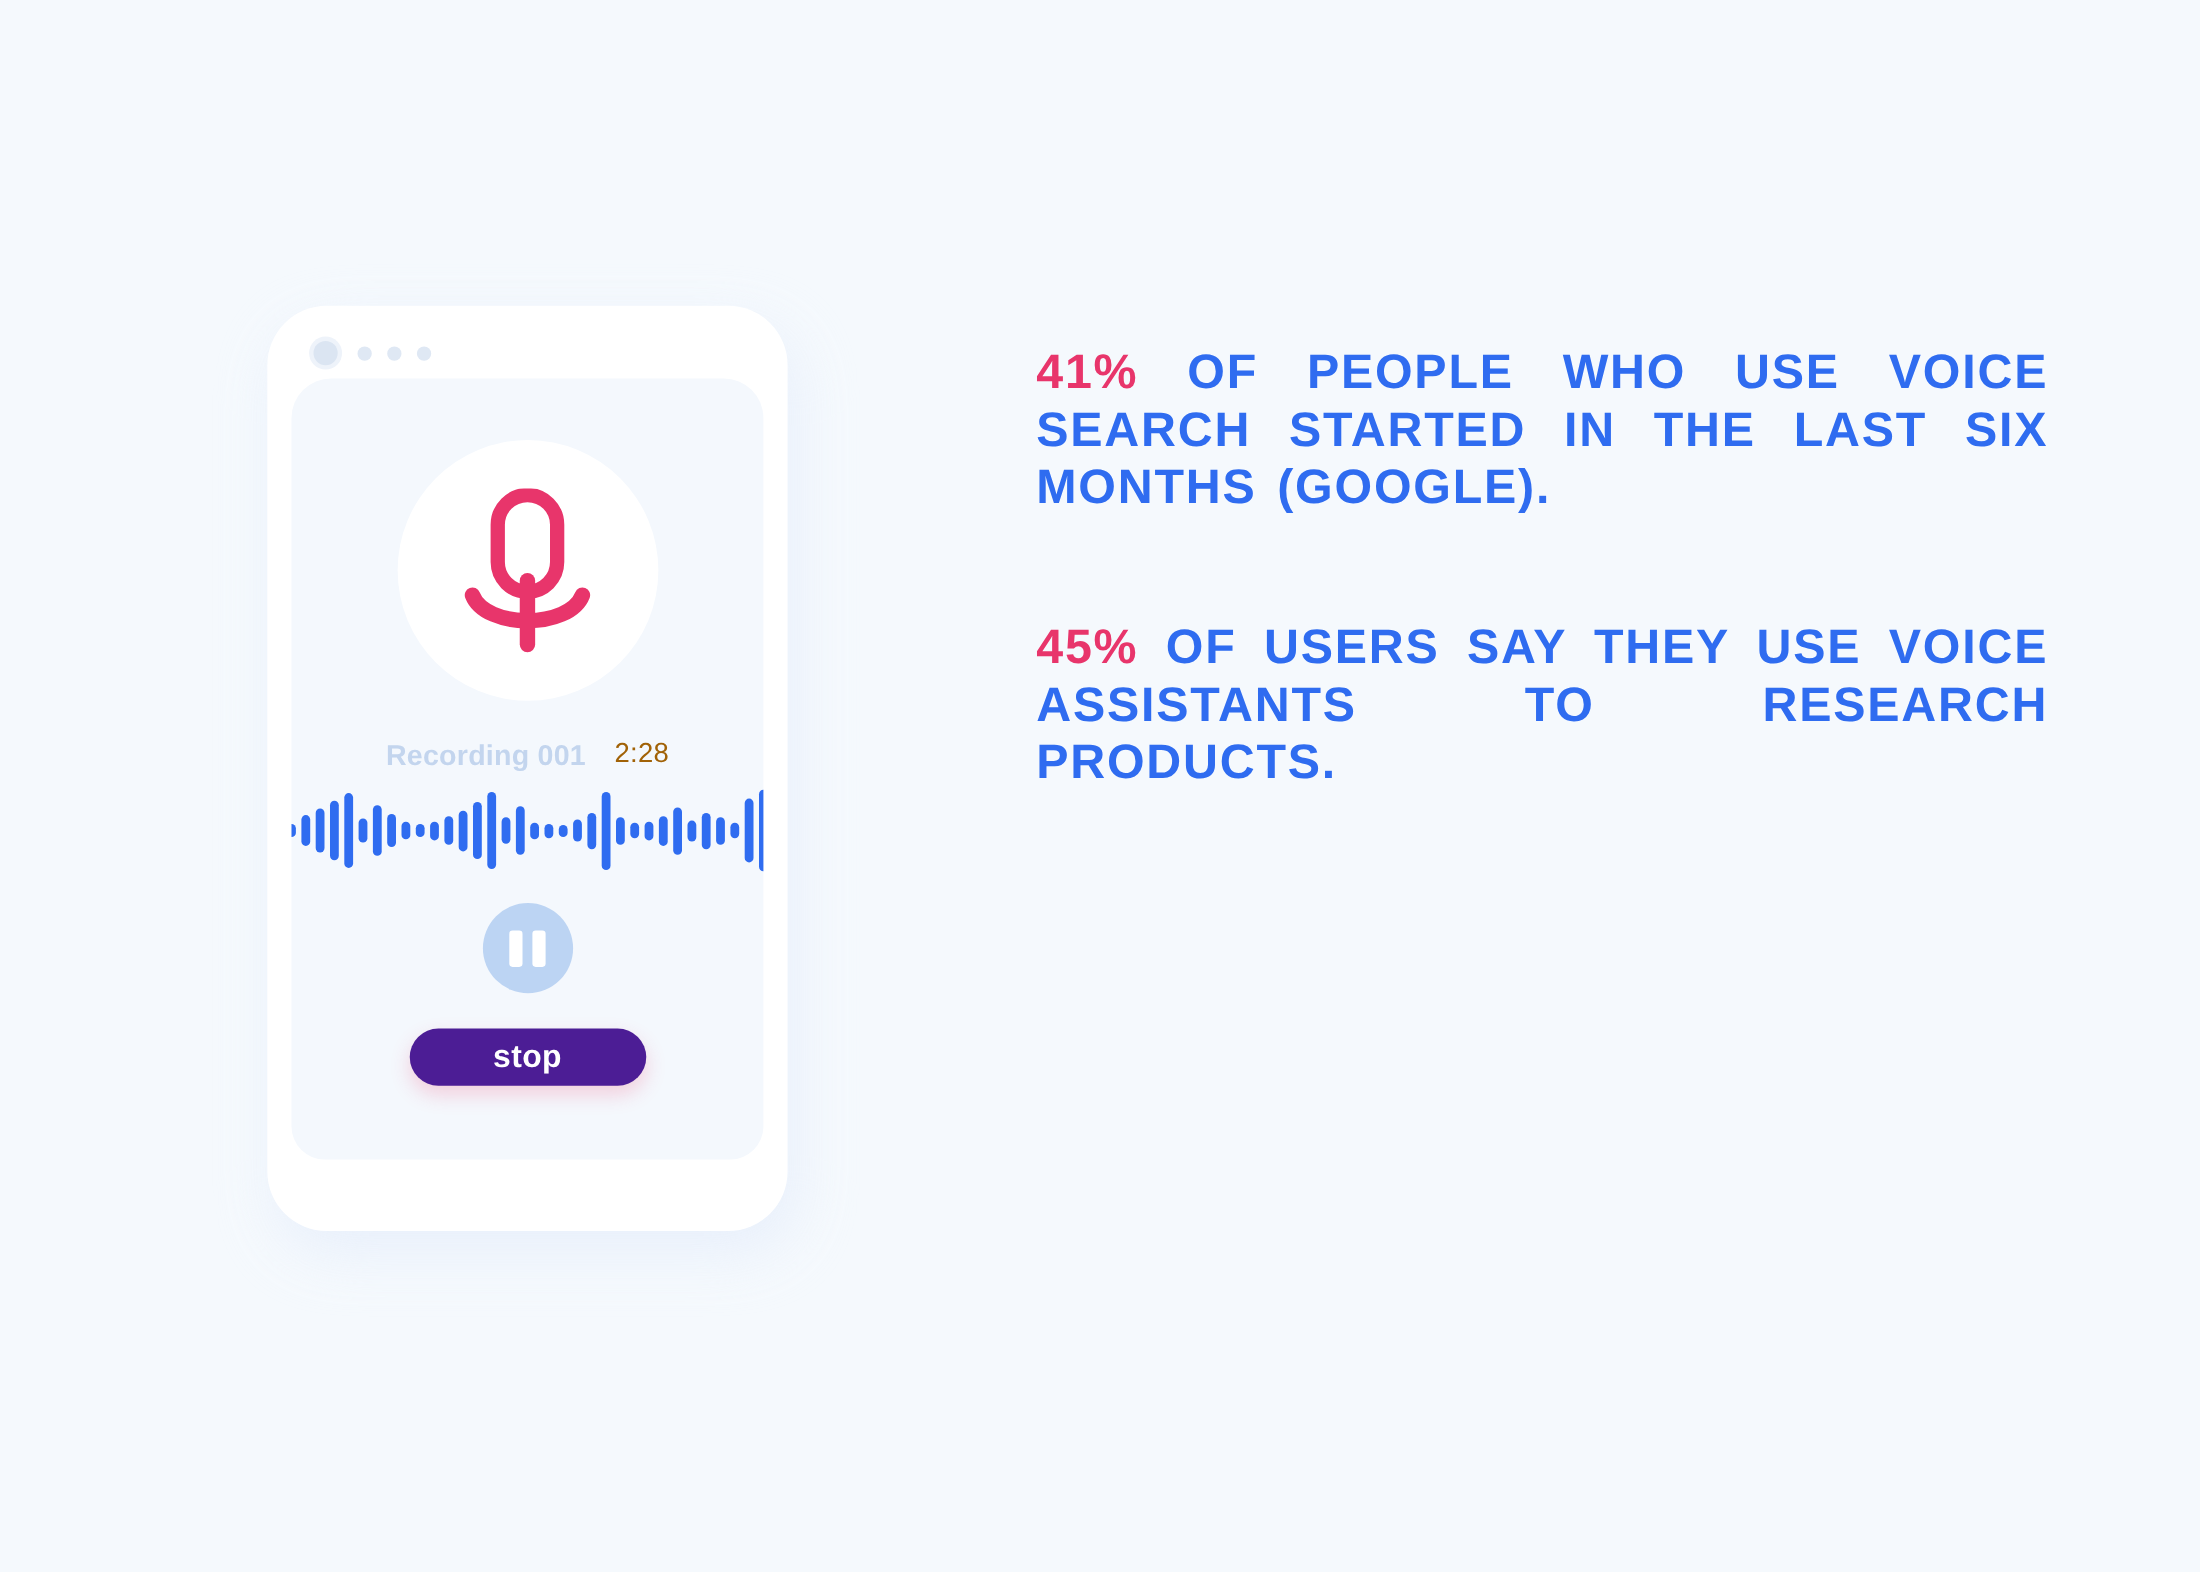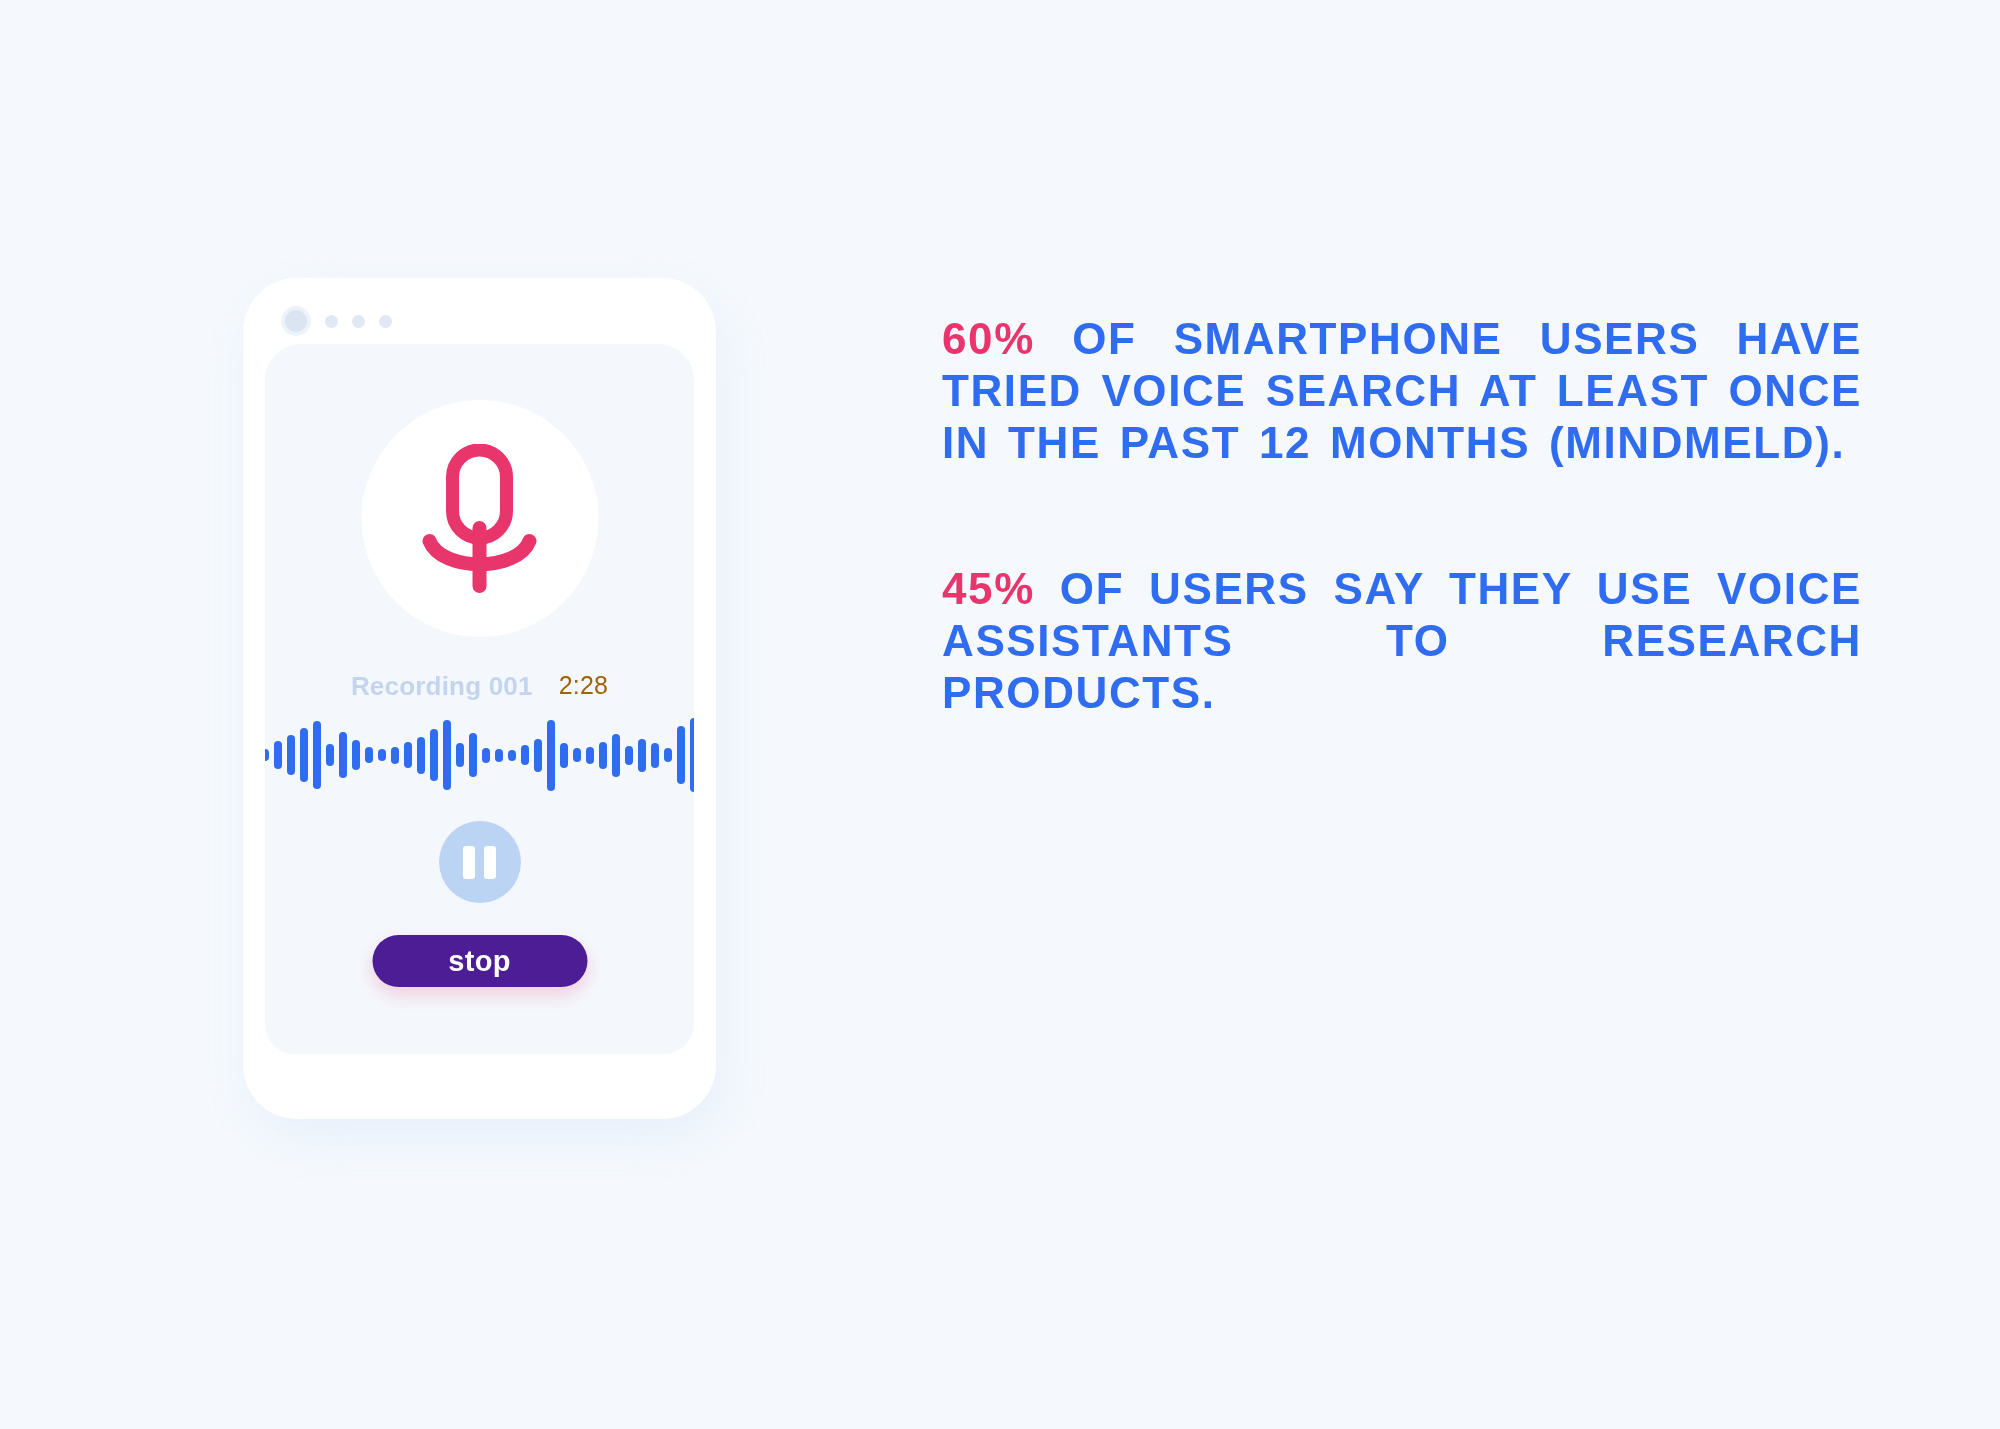--- a/index.html
+++ b/index.html
@@ -300,25 +300,25 @@
         </button>
 
         <button class="stop-btn">stop</button>
 
       </div>
     </div>
   </div>
 
   <div class="stats">
 
-
     <p class="stat-block">
-      <span class="stat-pct">60%</span>
-      <span>OF SMARTPHONE USERS HAVE TRIED VOICE SEARCH AT LEAST ONCE IN THE PAST 12 MONTHS (MINDMELD).</span>
+      <span class="stat-pct">41%</span>
+      <span>OF PEOPLE WHO USE VOICE SEARCH STARTED IN THE LAST SIX MONTHS (GOOGLE).</span>
     </p>
+
 
     <p class="stat-block">
       <span class="stat-pct">45%</span>
       <span>OF USERS SAY THEY USE VOICE ASSISTANTS TO RESEARCH PRODUCTS.</span>
     </p>
 
   </div>
 
 </div>
 

